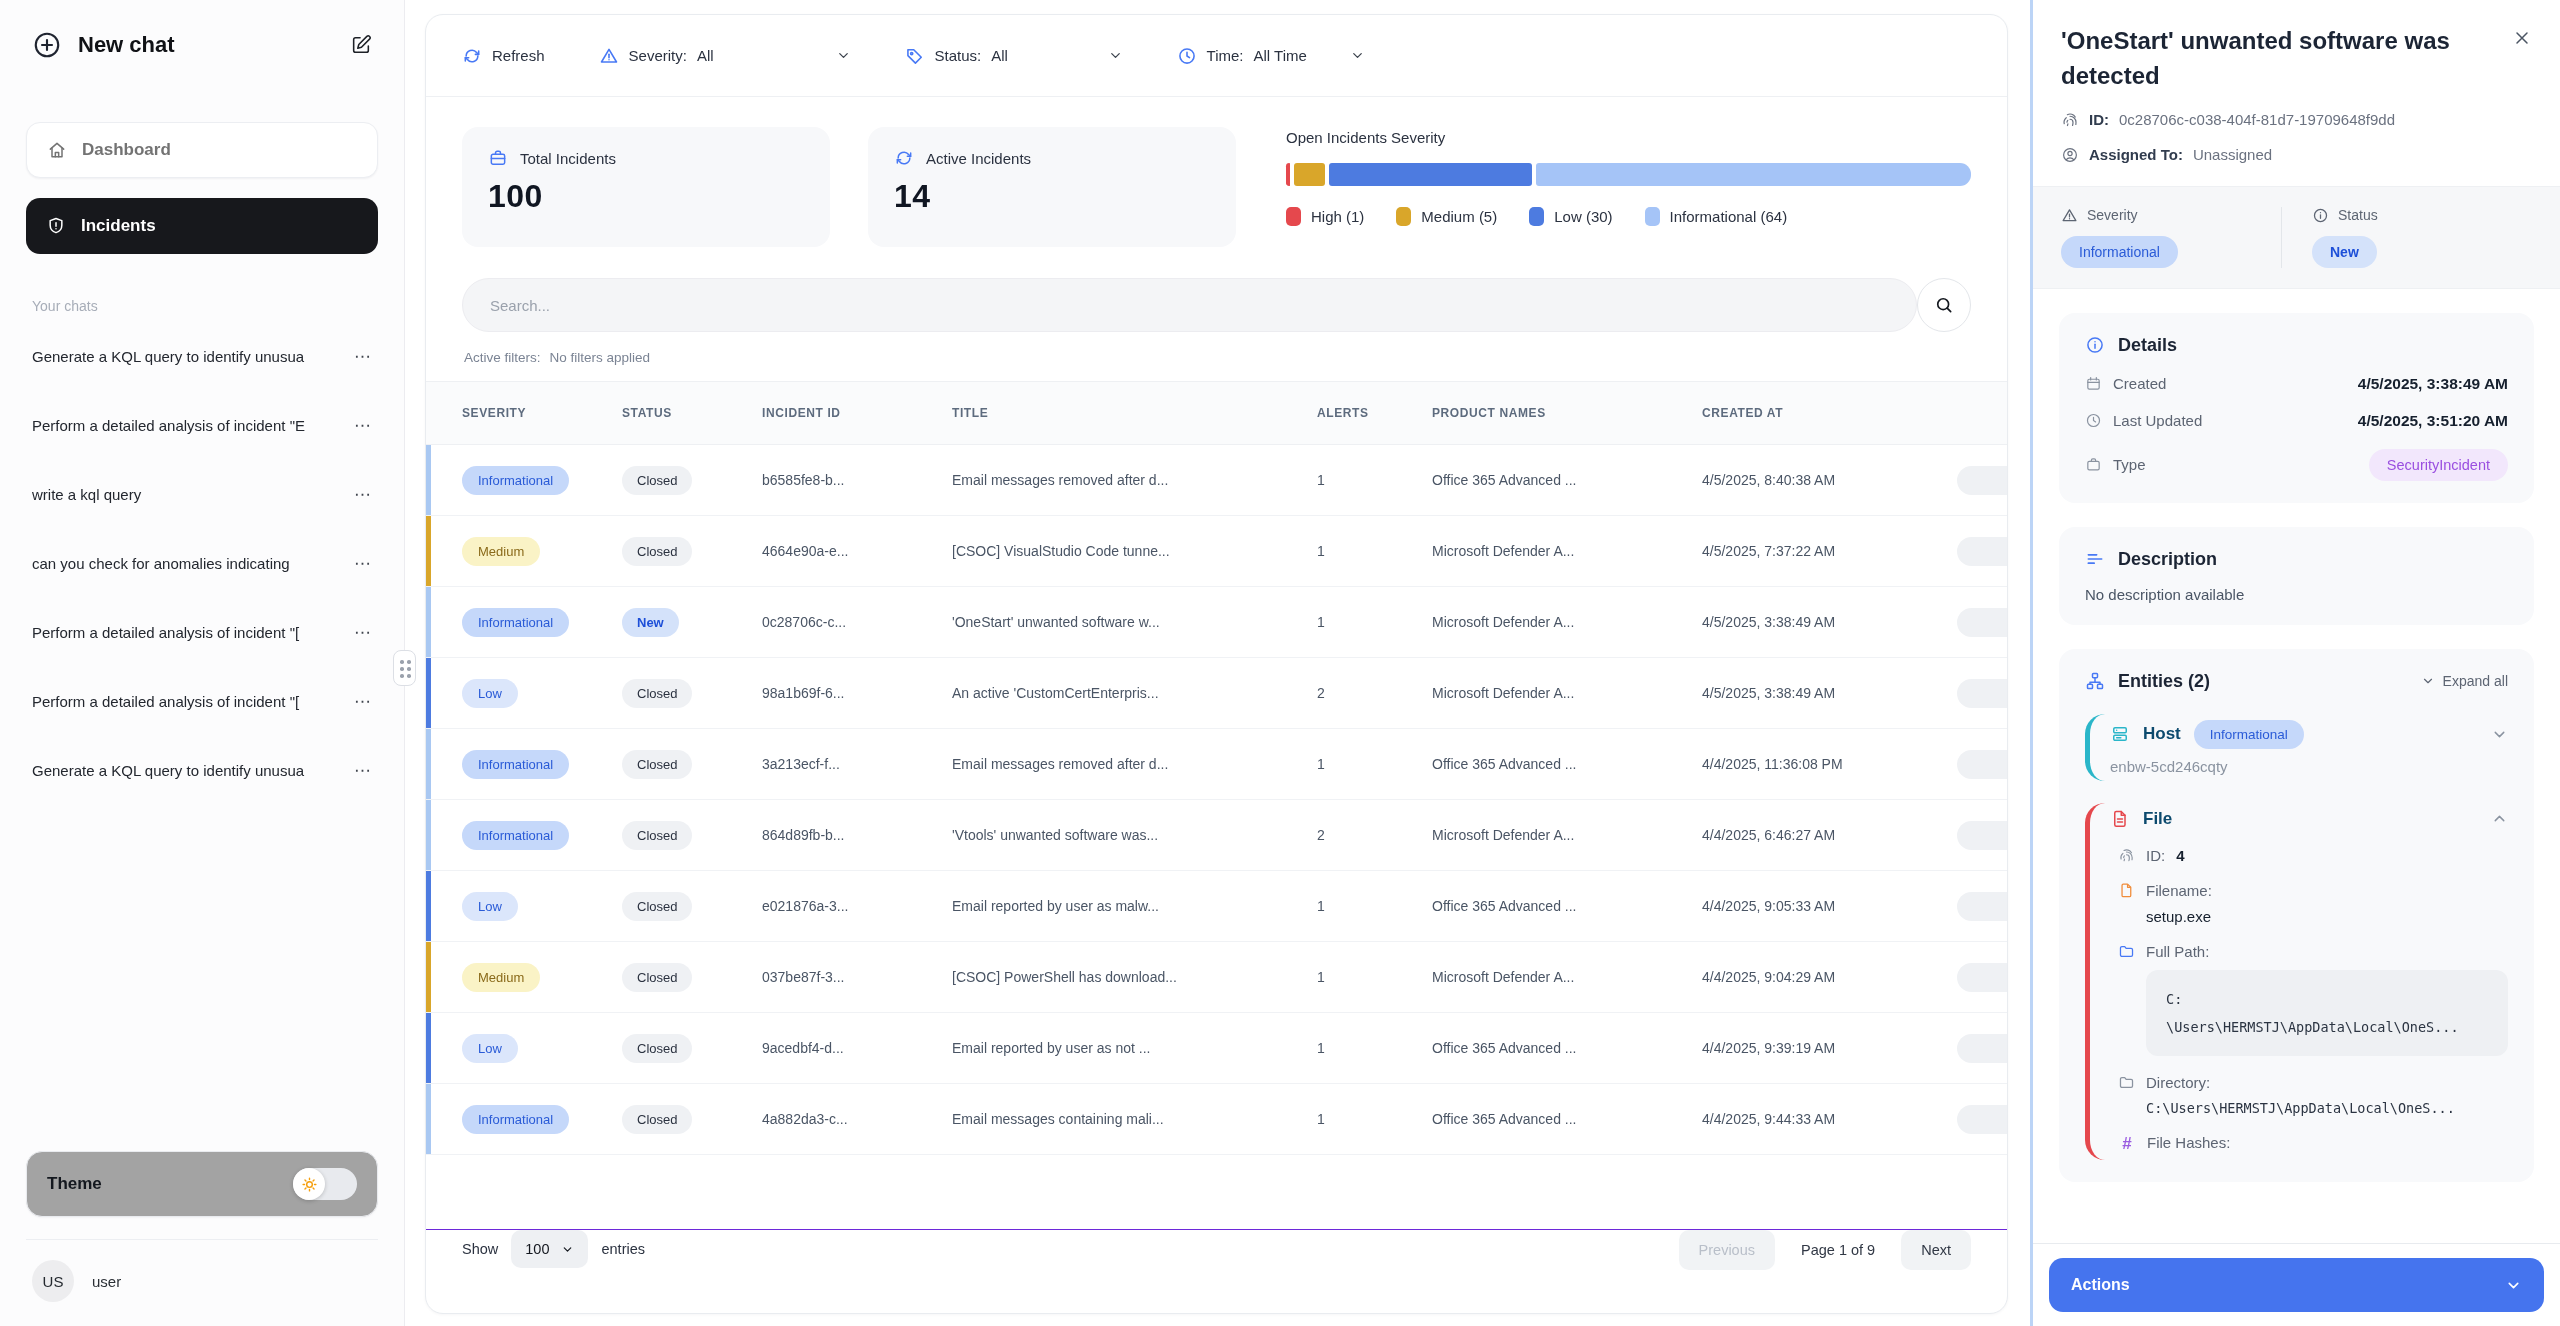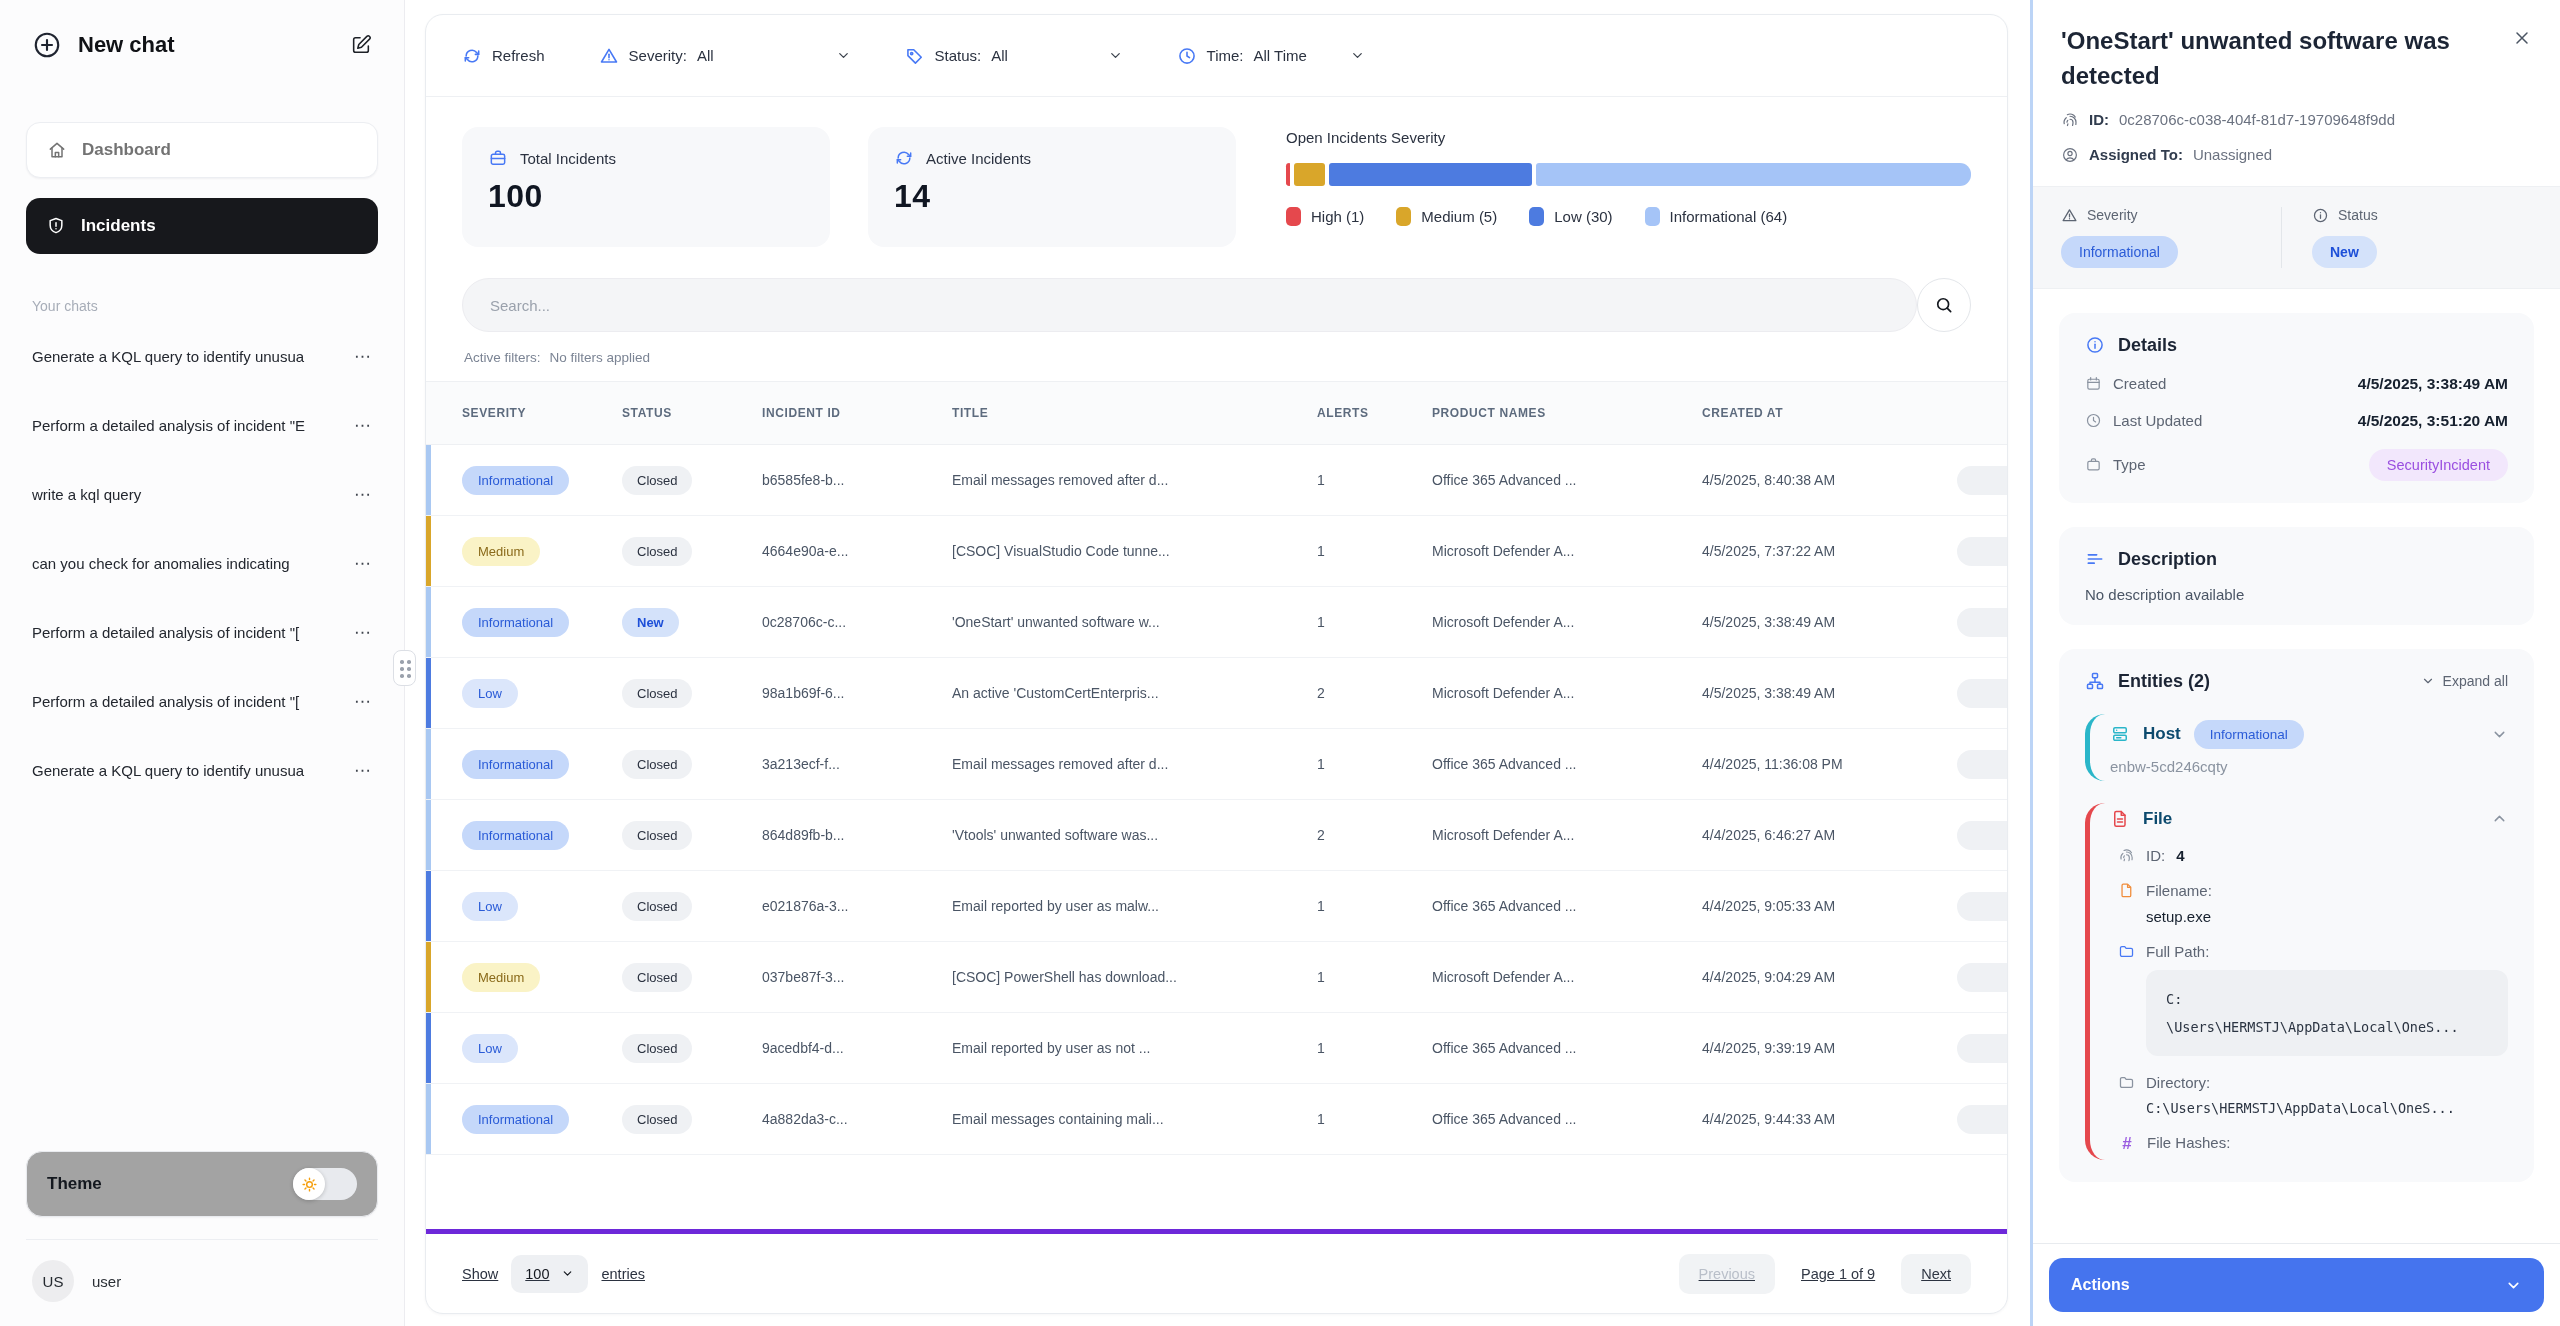--- a/index.html
+++ b/index.html
@@ -90,22 +90,22 @@
   .trow::before { content:""; position:absolute; left:0; top:0; bottom:0; width:5px; background:var(--sev); }
   .cell { white-space:nowrap; overflow:hidden; text-overflow:clip; padding-right:18px; }
   .pill { display:inline-block; padding:7px 16px; border-radius:999px; font-size:13px; font-weight:500; }
   .pill-info   { background:#c5d8fa; color:#2a5bd7; }
   .pill-low    { background:#dbe6fb; color:#2a5bd7; }
   .pill-medium { background:#faf3c6; color:#8a6a1a; }
   .badge { display:inline-block; padding:7px 15px; border-radius:999px; font-size:13px; }
   .badge-closed { background:#eff1f4; color:#2b3240; }
   .badge-new    { background:#d4e2fa; color:#1d4fd8; font-weight:600; }
   .clipfrag { width:90px; }
-  .table-footer { flex:none; height:84px; display:flex; align-items:center; justify-content:space-between;
-                  padding:0 36px; border-top:5px solid #6d28d9; font-size:14.5px; color:#2b3240;text-decoration:underline; }
+  .table-footer { flex:none; height:84px; display:flex; align-items:flex-start; justify-content:space-between;
+                  padding:0 36px; border-top:1px solid #6d28d9; font-size:14.5px; color:#2b3240; }
   .tf-left { display:flex; align-items:center; gap:13px; }
   .page-select { display:flex; align-items:center; gap:12px; background:#eef0f3; border-radius:10px;
                  padding:11px 14px; cursor:pointer; color:#14181f; }
   .tf-right { display:flex; align-items:center; gap:26px; }
   .pg-btn { background:#f1f3f5; border-radius:10px; padding:12px 20px; font-size:14.5px; cursor:pointer; }
   .pg-prev { color:#b9bfc9; }
   .pg-next { color:#313845; }
   .pg-info { color:#313845; }
 
   

